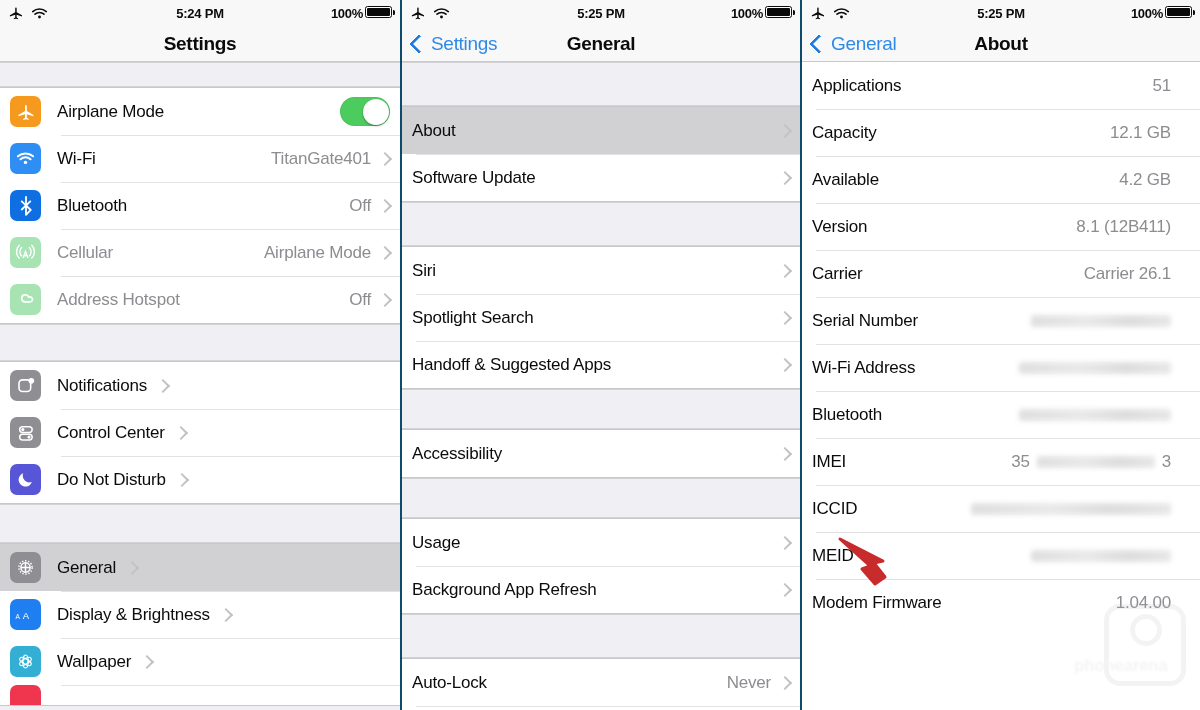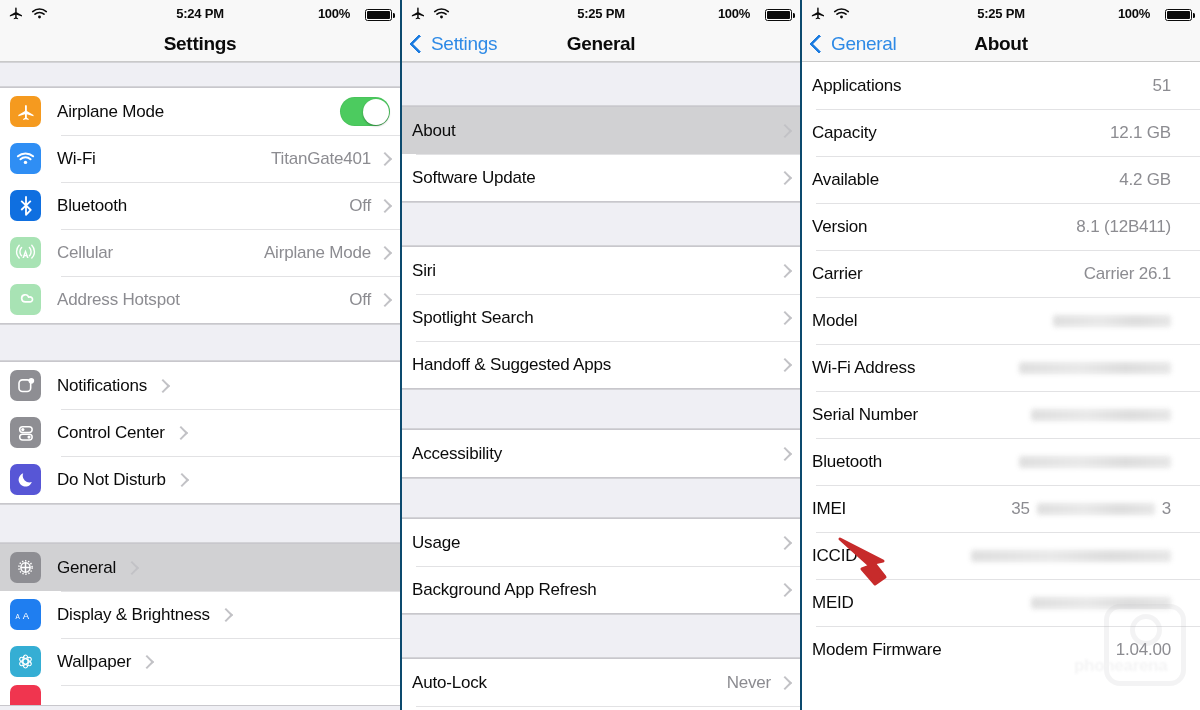--- a/index.html
+++ b/index.html
@@ -17,21 +17,21 @@
   .statusbar{
     height:26px;background:#f8f8f8;
     display:flex;align-items:center;position:relative;
     padding:0 8px;box-sizing:border-box;
   }
   .sb-left{display:flex;align-items:center;gap:7px;}
   .sb-time{
     position:absolute;left:0;right:0;text-align:center;
     font-size:13px;font-weight:bold;color:#0b0b0b;letter-spacing:-0.2px;
   }
-  .sb-right{margin-left:auto;display:flex;align-items:flex-end;gap:15px;z-index:2;}
+  .sb-right{margin-left:auto;display:flex;align-items:flex-start;gap:2px;z-index:2;}
   .sb-pct{font-size:13px;font-weight:bold;color:#0b0b0b;letter-spacing:-0.3px;}
   .batt{
     width:27px;height:12px;border:1.5px solid #0b0b0b;border-radius:2.5px;
     position:relative;box-sizing:border-box;padding:1px;background:#fff;
   }
   .batt i{display:block;height:100%;background:#0b0b0b;border-radius:1px;}
   .batt:after{
     content:"";position:absolute;right:-3.5px;top:3px;width:2px;height:5px;
     background:#0b0b0b;border-radius:0 1.5px 1.5px 0;
   }
@@ -483,35 +483,30 @@
           <span class="val">8.1 (12B411)</span>
           <span class="nochev"></span>
         </div>
 
         <div class="row">
           <span class="label">Carrier</span>
           <span class="val">Carrier 26.1</span>
           <span class="nochev"></span>
         </div>
 
-        <div class="row">
-          <span class="label">Model</span>
-          <span class="redact" style="width:118px"></span>
+
+        <div class="row">
+          <span class="label">Serial Number</span>
+          <span class="redact" style="width:140px"></span>
           <span class="nochev"></span>
         </div>
 
         <div class="row">
           <span class="label">Wi-Fi Address</span>
           <span class="redact" style="width:152px"></span>
-          <span class="nochev"></span>
-        </div>
-
-        <div class="row">
-          <span class="label">Serial Number</span>
-          <span class="redact" style="width:140px"></span>
           <span class="nochev"></span>
         </div>
 
         <div class="row">
           <span class="label">Bluetooth</span>
           <span class="redact" style="width:152px"></span>
           <span class="nochev"></span>
         </div>
 
         <div class="row">

